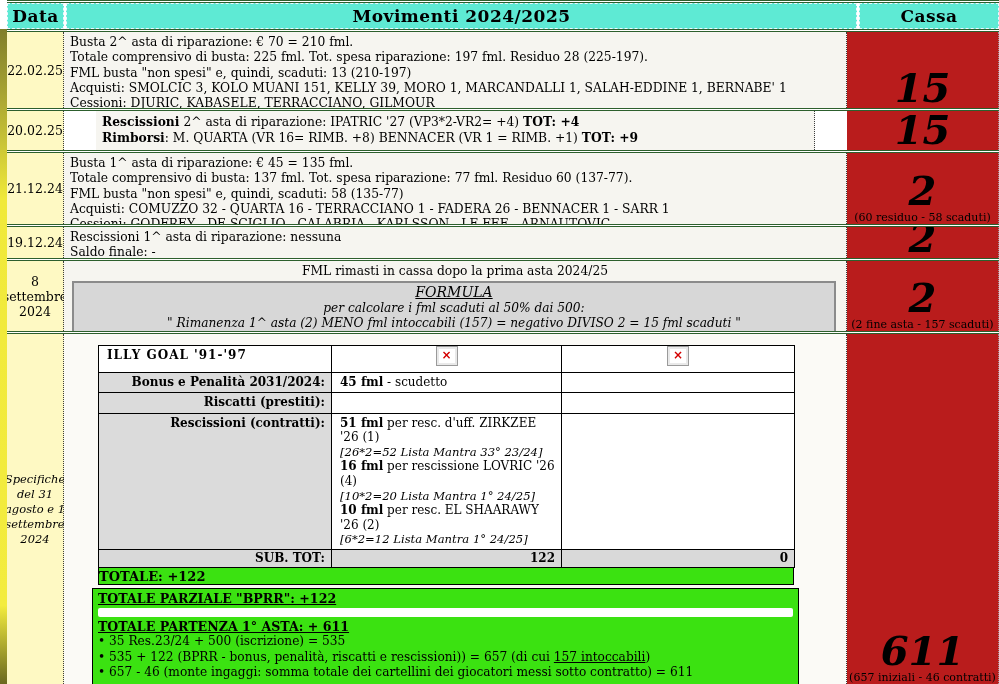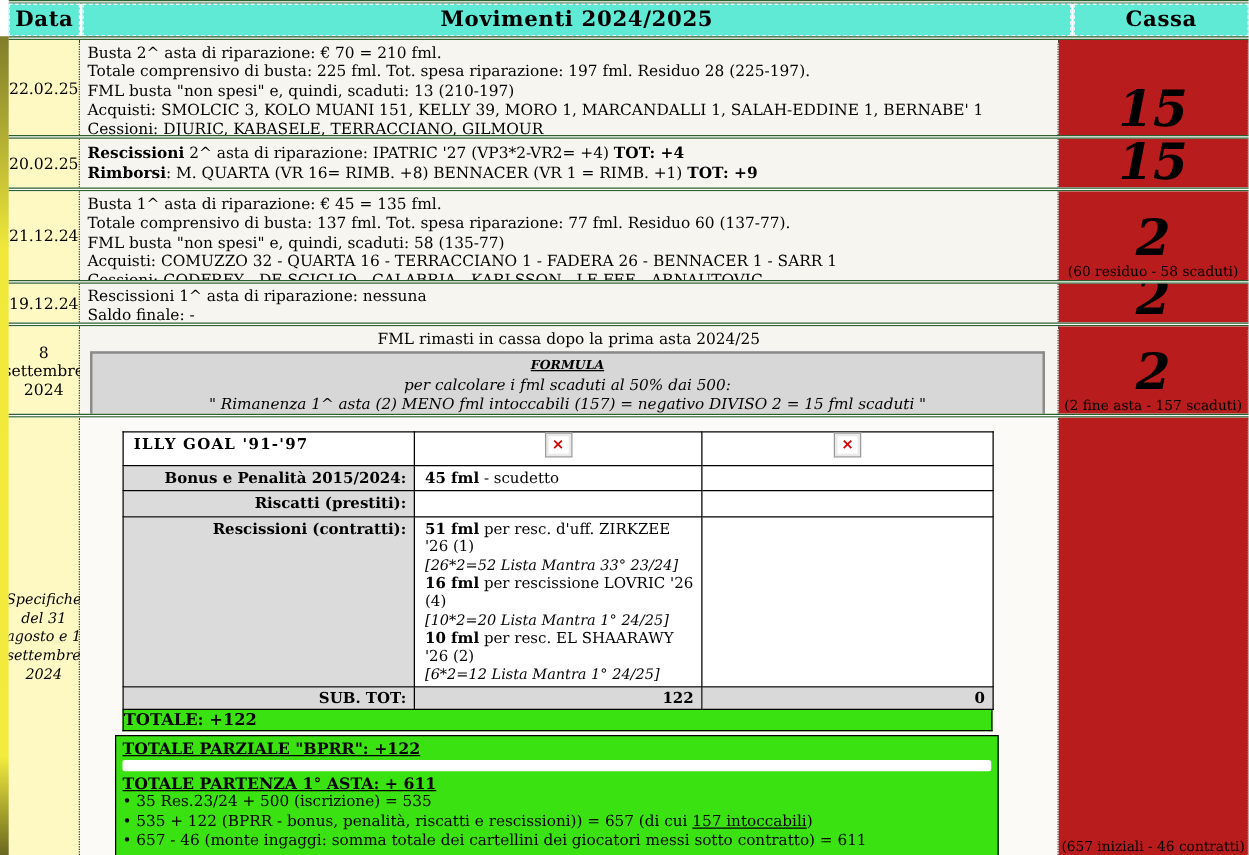--- a/index.html
+++ b/index.html
@@ -20,21 +20,21 @@
   .hrow { display:flex; height:26px; background:#fff; }
   .hcell {
     background:#5eead4; border:1px dashed #eef6ff;
     display:flex; align-items:center; justify-content:center;
     font-weight:bold; font-size:17px; letter-spacing:.5px;
   }
   .h-data { width:57px; margin-right:2px; }
   .h-mov  { flex:1; margin-right:2px; }
   .h-cassa{ width:140px; }
   .row { display:flex; border-top:3px double #2d5f2d; overflow:hidden; }
-  .r1 { height:79px; } .r2 { height:42px; } .r3 { height:74px; }
+  .r1 { height:79px; } .r2 { height:42px;gap:32px; } .r3 { height:74px; }
   .r4 { height:34px; } .r5 { height:73px; } .r6 { flex:1; }
   .date-cell {
     width:57px; background:#fef9c3; border-right:1px dotted #3c3c3c;
     display:flex; align-items:center; justify-content:center; text-align:center;
     font-size:12.5px; padding:1px;
   }
   .date-cell.small { font-size:11.5px; font-style:italic; line-height:15px; }
   .mov-cell {
     flex:1; background:#f6f5f0; border-right:1px dotted #3c3c3c;
     padding:3px 6px 2px 6px; font-size:12.3px; line-height:15.3px; overflow:hidden;
@@ -43,21 +43,21 @@
     width:152px; background:#b91c1c; border-right:1px dotted #9a9a9a;
     display:flex; flex-direction:column; align-items:center; justify-content:flex-end;
   }
   .cassa-value { font-size:40px; font-weight:bold; font-style:italic; line-height:40px; }
   .cassa-note { font-size:11px; margin-top:0px; white-space:nowrap; }
   .centered { text-align:center; }
   .formula-box {
     margin:2px 4px 0 2px; background:#d7d7d7; border:2px solid #8b8b8b;
     text-align:center; padding:2px 4px 4px 4px;
   }
-  .formula-title { font-weight:bold; font-style:italic; text-decoration:underline; font-size:10px; }
+  .formula-title { font-weight:normal; font-style:italic; text-decoration:underline; font-size:14px; }
   .formula-line { font-style:italic; font-size:12.2px; line-height:15.5px; }
   
   .r6 .mov-cell { background:#fbfaf6; padding-top:11px; }
   .team-table { margin-left:28px; width:696px; border-collapse:collapse; table-layout:fixed; background:#fff; }
   .team-table td { border:1px solid #000; font-size:12px; vertical-align:top; overflow:hidden; }
   .tt-title { font-size:20px; font-weight:bold; letter-spacing:1px; padding:2px 2px 2px 8px; height:27px; }
   .tt-label { background:#dbdbdb; font-weight:bold; text-align:right; padding:2px 6px 2px 2px; }
   .tt-value { background:#fff; padding:2px 4px 2px 8px; }
   .tt-icon-cell { text-align:center; vertical-align:middle; background:#fff; }
   .broken-img {
@@ -181,21 +181,21 @@
             <col style="width:230px">
             <col style="width:233px">
           </colgroup>
         <tbody>
             <tr>
           <td class="tt-title">ILLY GOAL '91-'97</td>
           <td class="tt-icon-cell"><span class="broken-img">×</span></td>
           <td class="tt-icon-cell"><span class="broken-img">×</span></td>
         </tr>
         <tr>
-          <td class="tt-label">Bonus e Penalità 2015/2024:</td>
+          <td class="tt-label">Bonus e Penalità 2031/2024:</td>
           <td class="tt-value"><b>45 fml</b><span> - scudetto</span></td>
           <td class="tt-value"></td>
         </tr>
         <tr>
           <td class="tt-label">Riscatti (prestiti):</td>
           <td class="tt-value"></td>
           <td class="tt-value"></td>
         </tr>
         <tr>
           <td class="tt-label">Rescissioni (contratti):</td>
@@ -224,17 +224,18 @@
         <div class="white-strip"></div>
         <div class="gb-title">TOTALE PARTENZA 1° ASTA: + 611</div>
         <div class="gb-bullet">• 35 Res.23/24 + 500 (iscrizione) = 535</div>
         <div class="gb-bullet"><span>• 535 + 122 (BPRR - bonus, penalità, riscatti e rescissioni)) = 657 (di cui </span><span class="u">157 intoccabili</span><span>)</span></div>
         <div class="gb-bullet">• 657 - 46 (monte ingaggi: somma totale dei cartellini dei giocatori messi sotto contratto) = 611</div>
 
       </div>
 
     </div>
     <div class="cassa-cell">
+      <div class="cassa-value">611</div>
       <div class="cassa-note">(657 iniziali - 46 contratti)</div>
     </div>
   </div>
 
 </div>
 
 </body></html>

